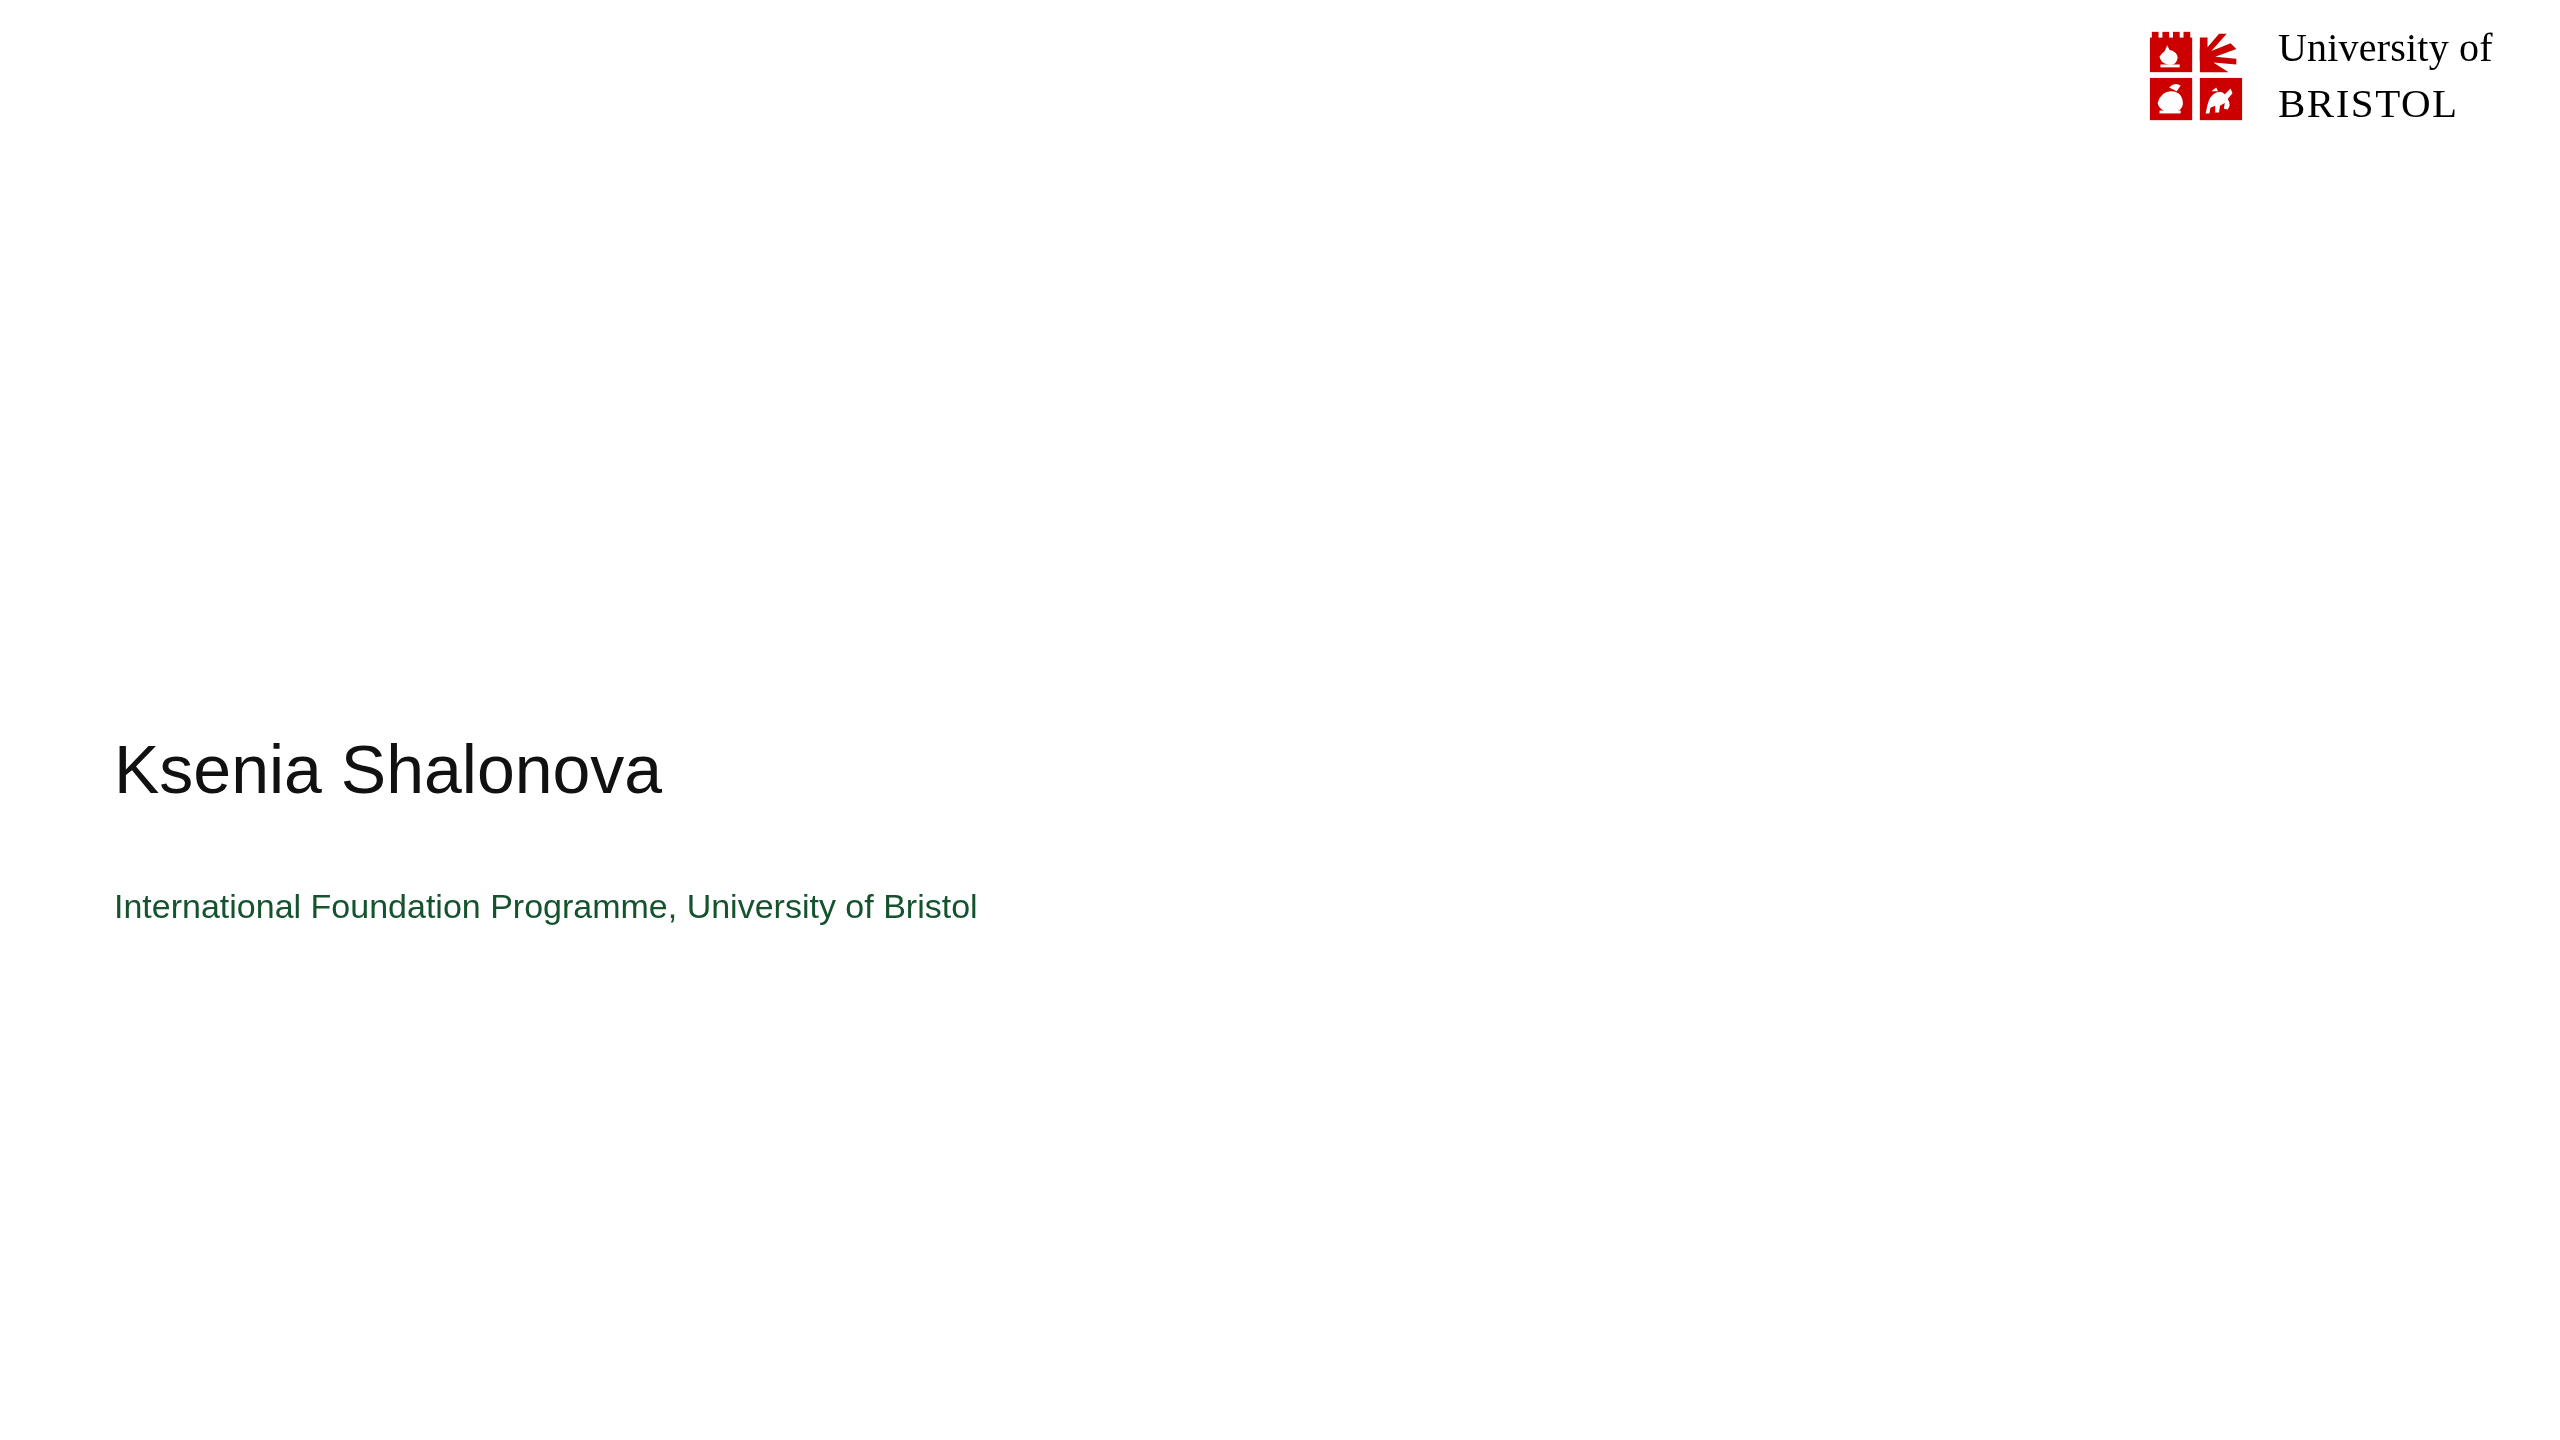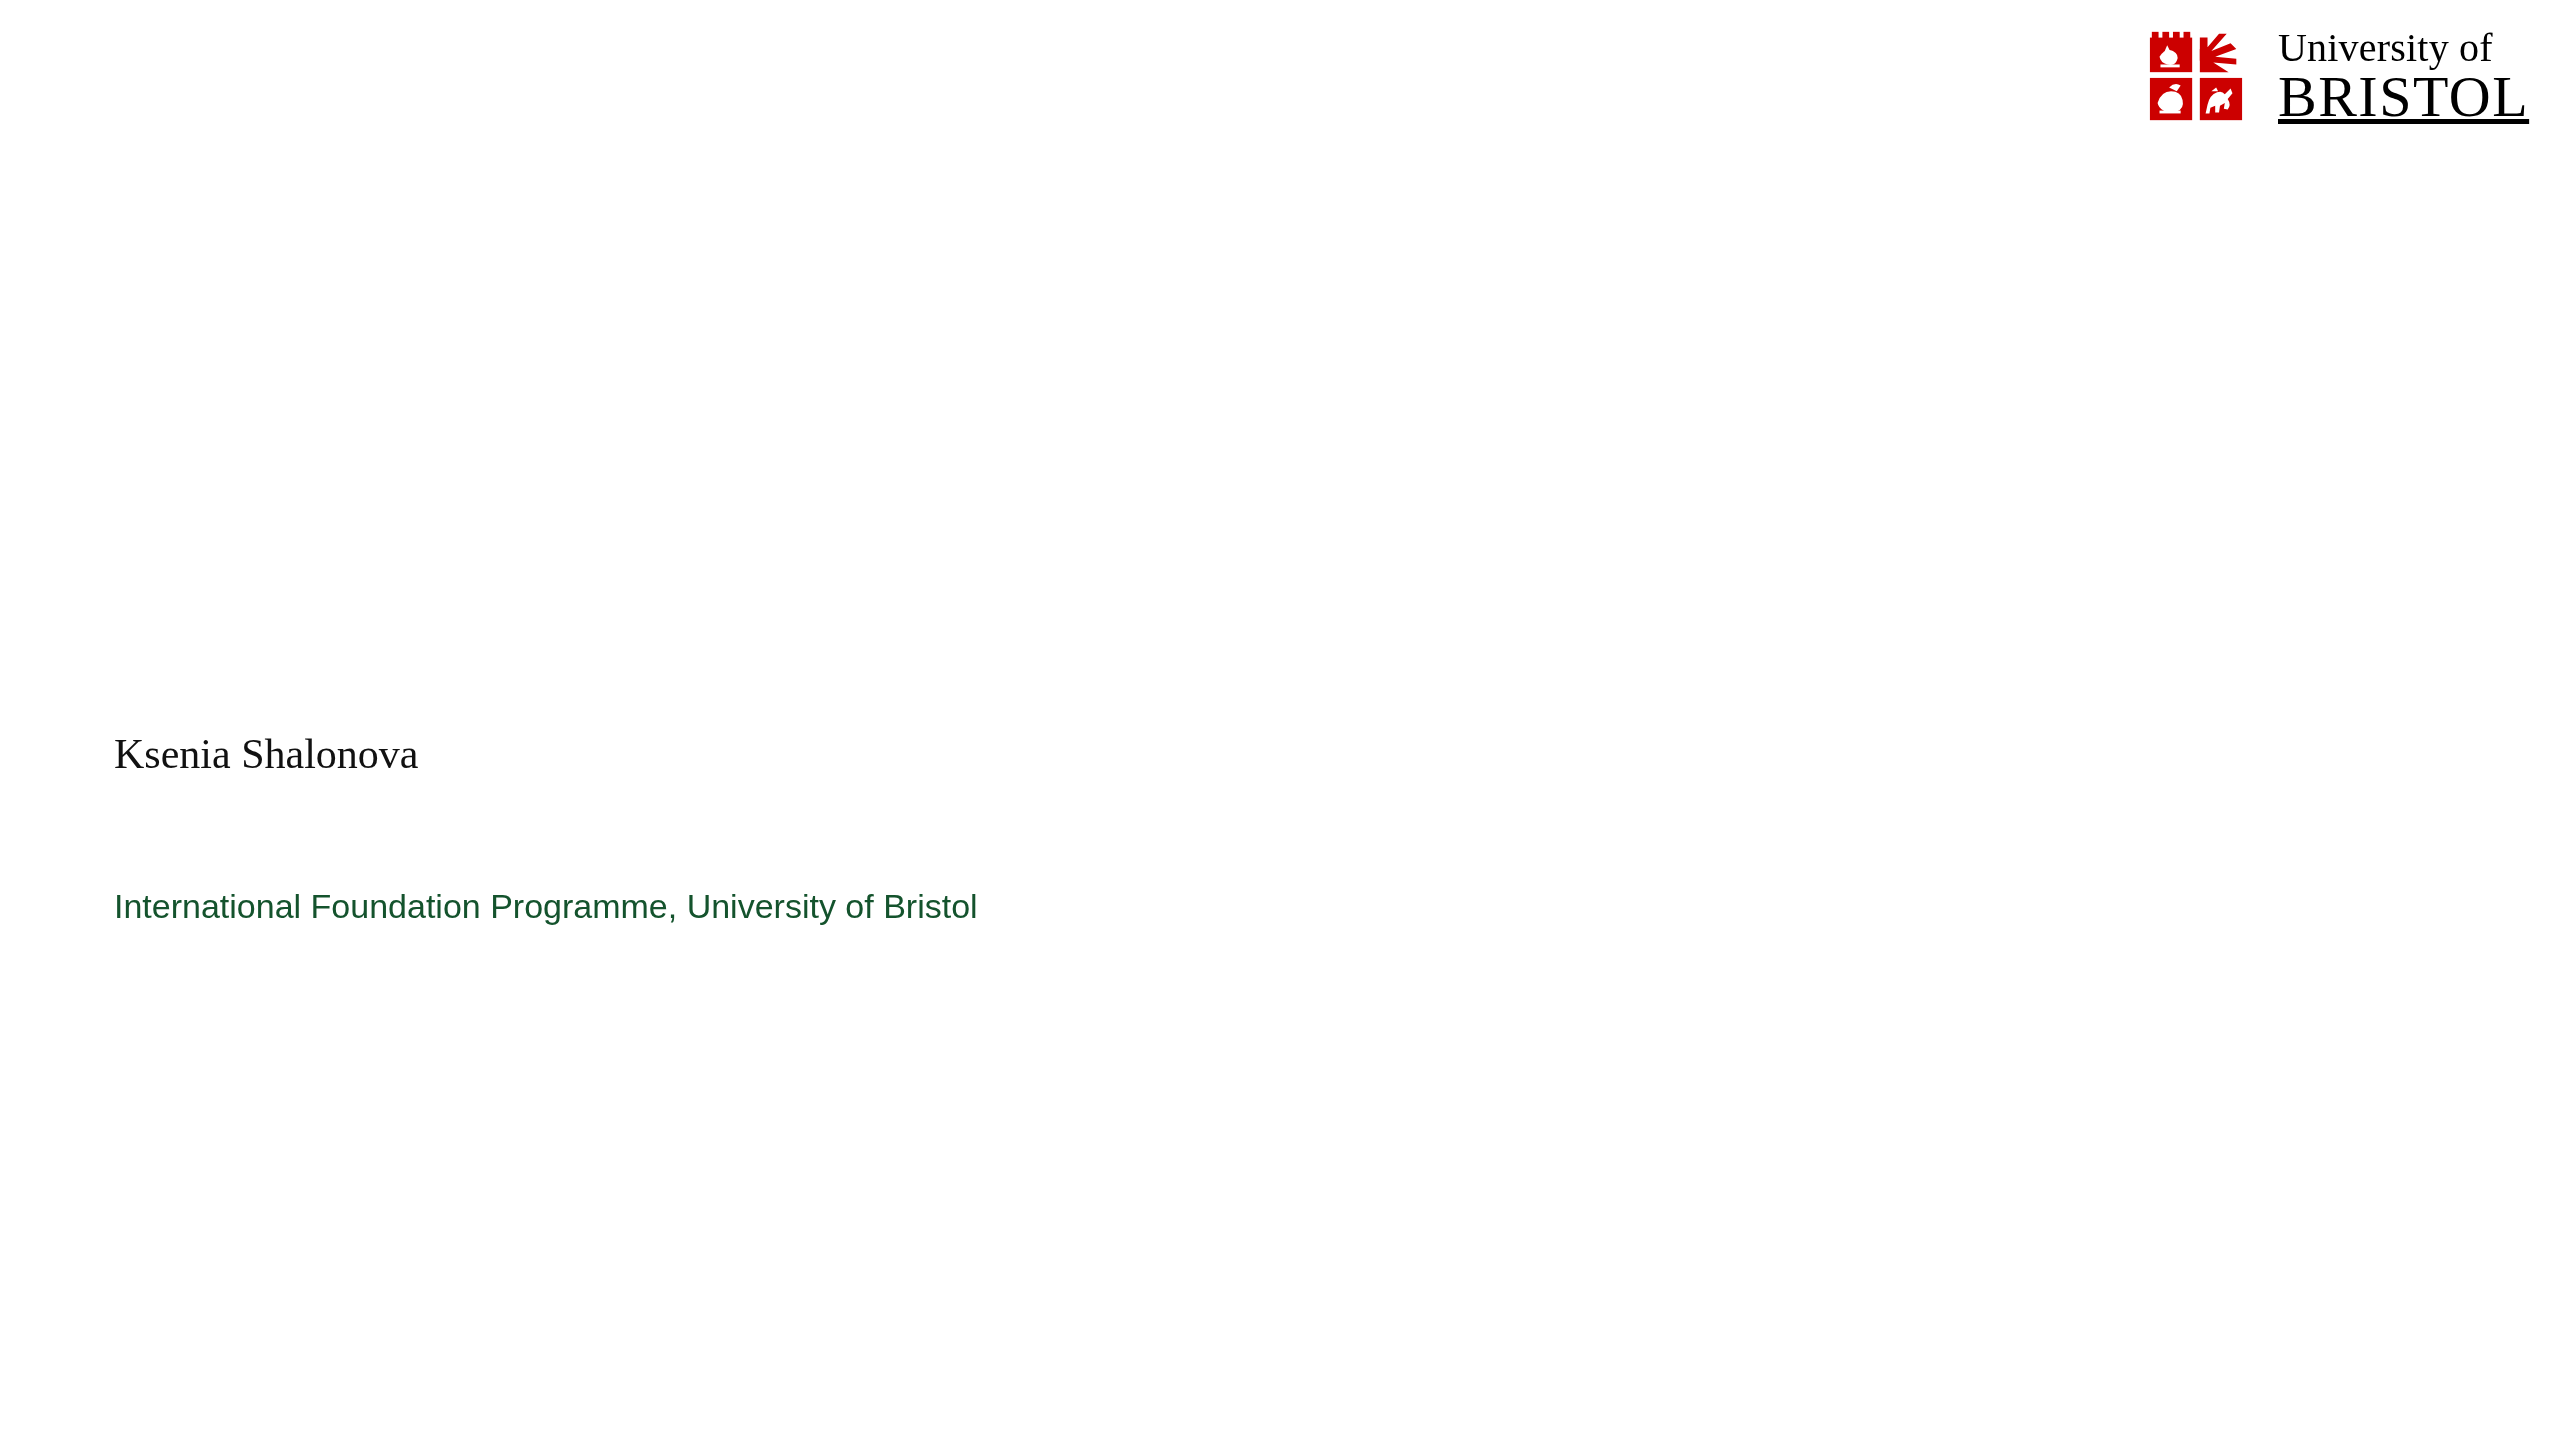--- a/index.html
+++ b/index.html
@@ -38,26 +38,25 @@
   }
   .logo-line1 {
     font-family: "Liberation Serif", serif;
     font-size: 40px;
     color: #000000;
     letter-spacing: 0.2px;
     white-space: nowrap;
   }
   .logo-line2 {
     font-family: "Liberation Serif", serif;
-    font-size: 58px;
+    font-size: 41px;
     color: #000000;
     letter-spacing: 1.5px;
-    margin-top: 0;
+    margin-top: 15px;
     white-space: nowrap;
-    text-decoration: underline;
   }
 
   
   .slide-title {
     position: absolute;
     left: 36px;
     top: 438px;
     width: 2488px;
     font-size: 92px;
     font-weight: 400;
@@ -65,26 +64,25 @@
     line-height: 1.1;
     letter-spacing: -0.5px;
     white-space: nowrap;
   }
 
   
   .author {
     position: absolute;
     left: 114px;
     top: 730px;
-    font-size: 42px;
+    font-size: 68px;
     font-weight: 400;
     color: #111111;
     line-height: 1.15;
     white-space: nowrap;
-    font-family: Liberation Serif, serif;
   }
   .affiliation {
     position: absolute;
     left: 114px;
     top: 886px;
     font-size: 34px;
     font-weight: 400;
     color: #14532d;
     line-height: 1.2;
     white-space: nowrap;

